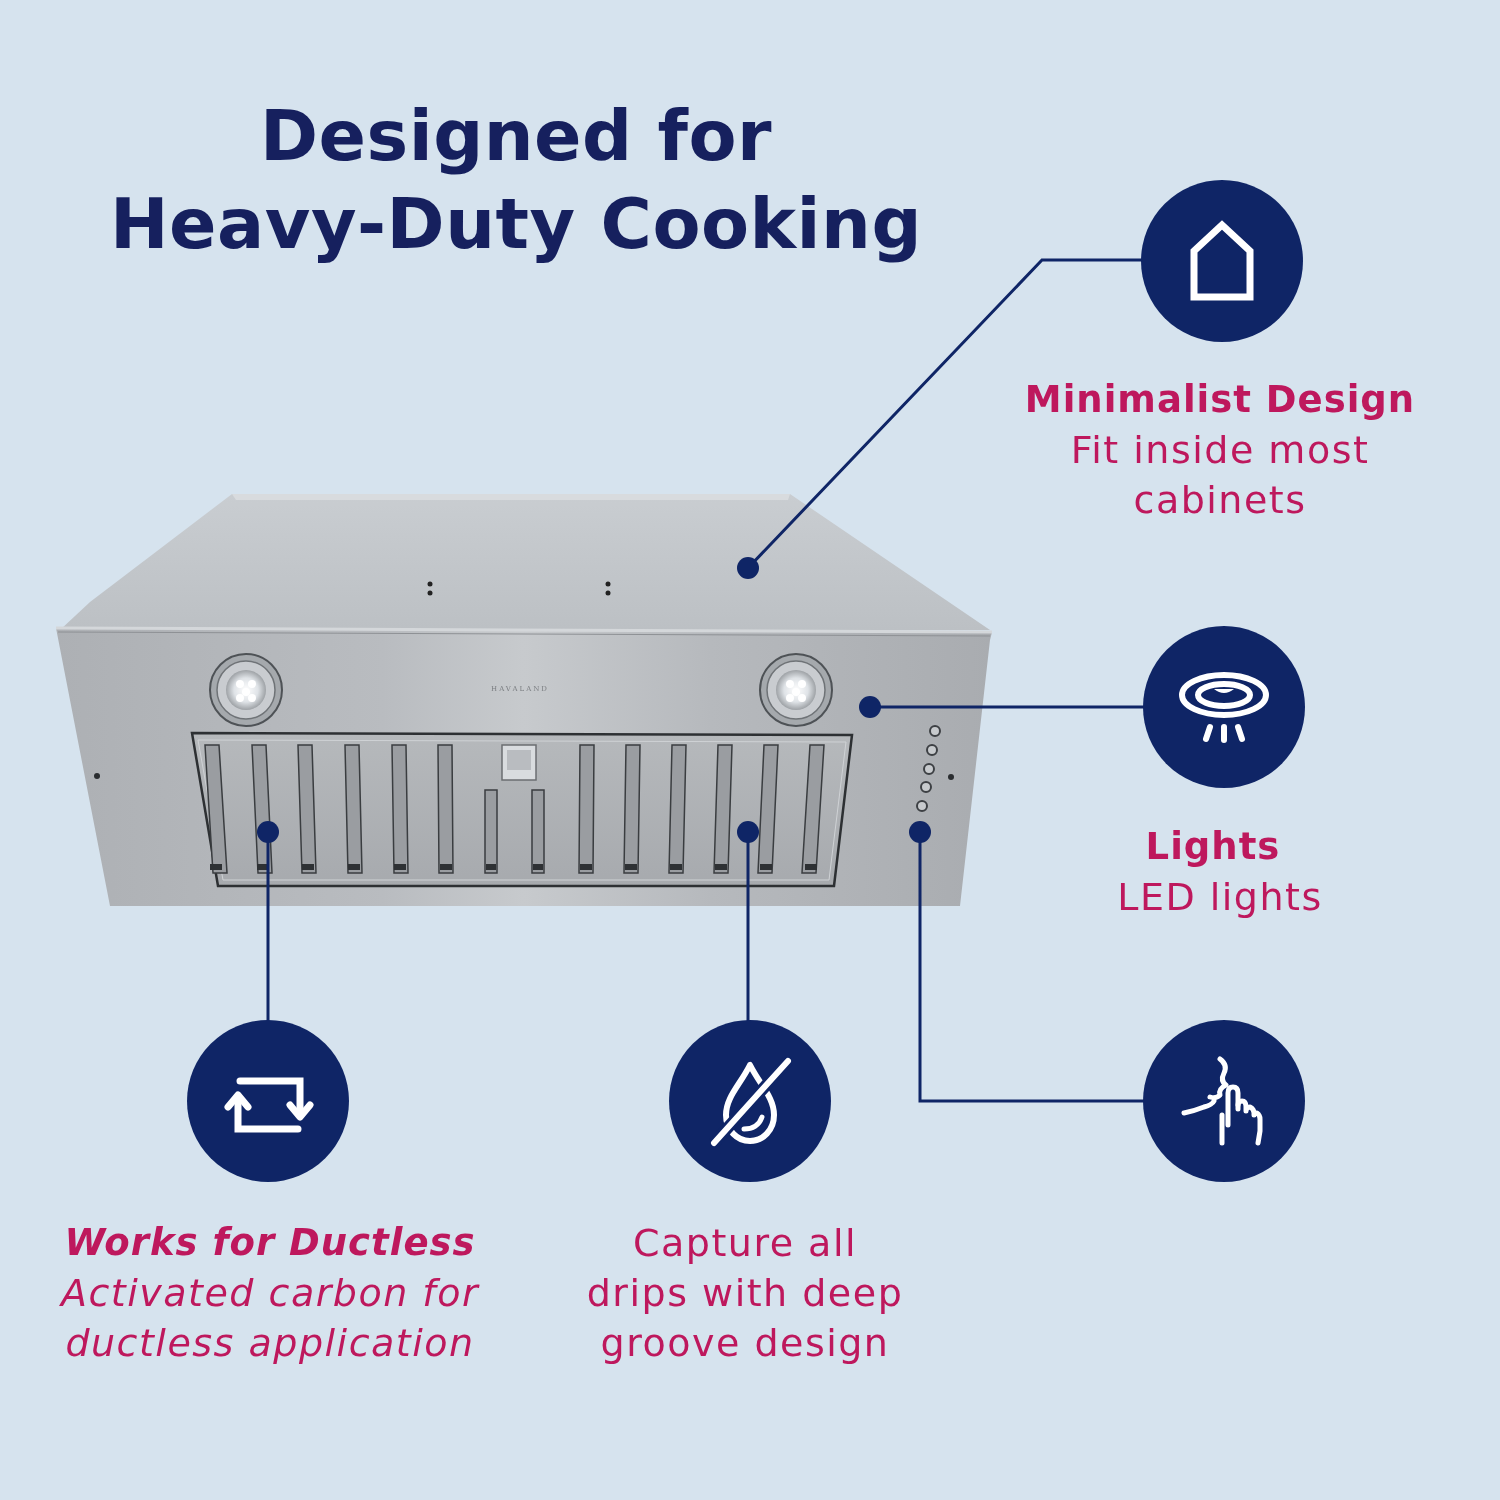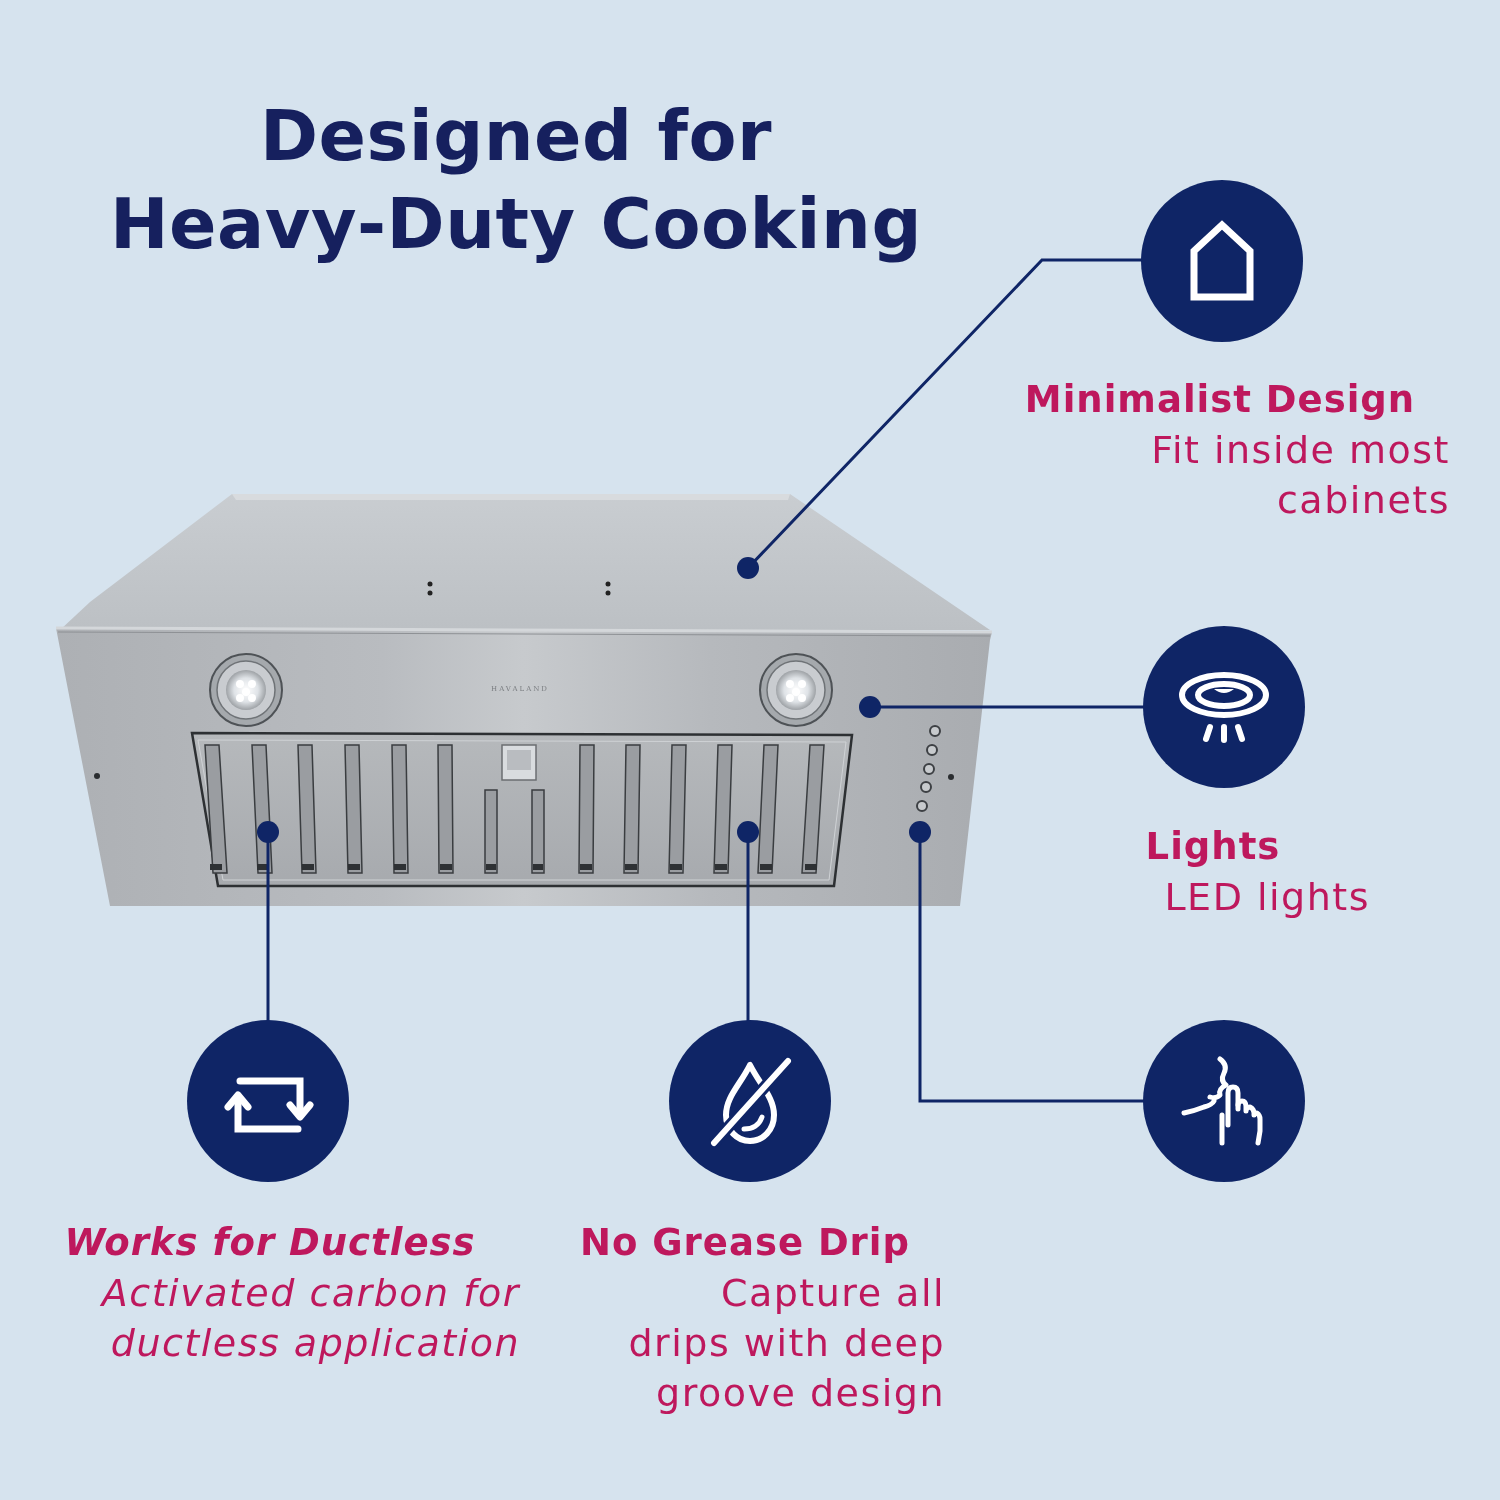--- a/index.html
+++ b/index.html
@@ -48,21 +48,20 @@
     font-size: 37px;
     line-height: 50px;
     letter-spacing: 1px;
   }
   .feature .f-desc {
     display: block;
     font-size: 38px;
     line-height: 50px;
     letter-spacing: 1.5px;
     white-space: pre-line;
-    text-align: right;
   }
   .dot {
     position: absolute;
     width: 22px; height: 22px;
     border-radius: 50%;
     background: #0f2566;
   }
 </style>
 </head>
 <body>
@@ -259,20 +258,19 @@
   <span class="f-desc">LED lights</span>
 </div>
 
 <div class="feature" style="left:20px; top:1218px; width:500px;font-style:italic;">
   <span class="f-title">Works for Ductless</span>
   <span class="f-desc">Activated carbon for
 ductless application</span>
 </div>
 
 <div class="feature" style="left:545px; top:1218px; width:400px;">
-  <span class="f-title">No Grease Drip</span>
   <span class="f-desc">Capture all
 drips with deep
 groove design</span>
 </div>
 
 <div class="feature" style="left:995px; top:1218px; width:425px;">
 </div>
 
 </body></html>

